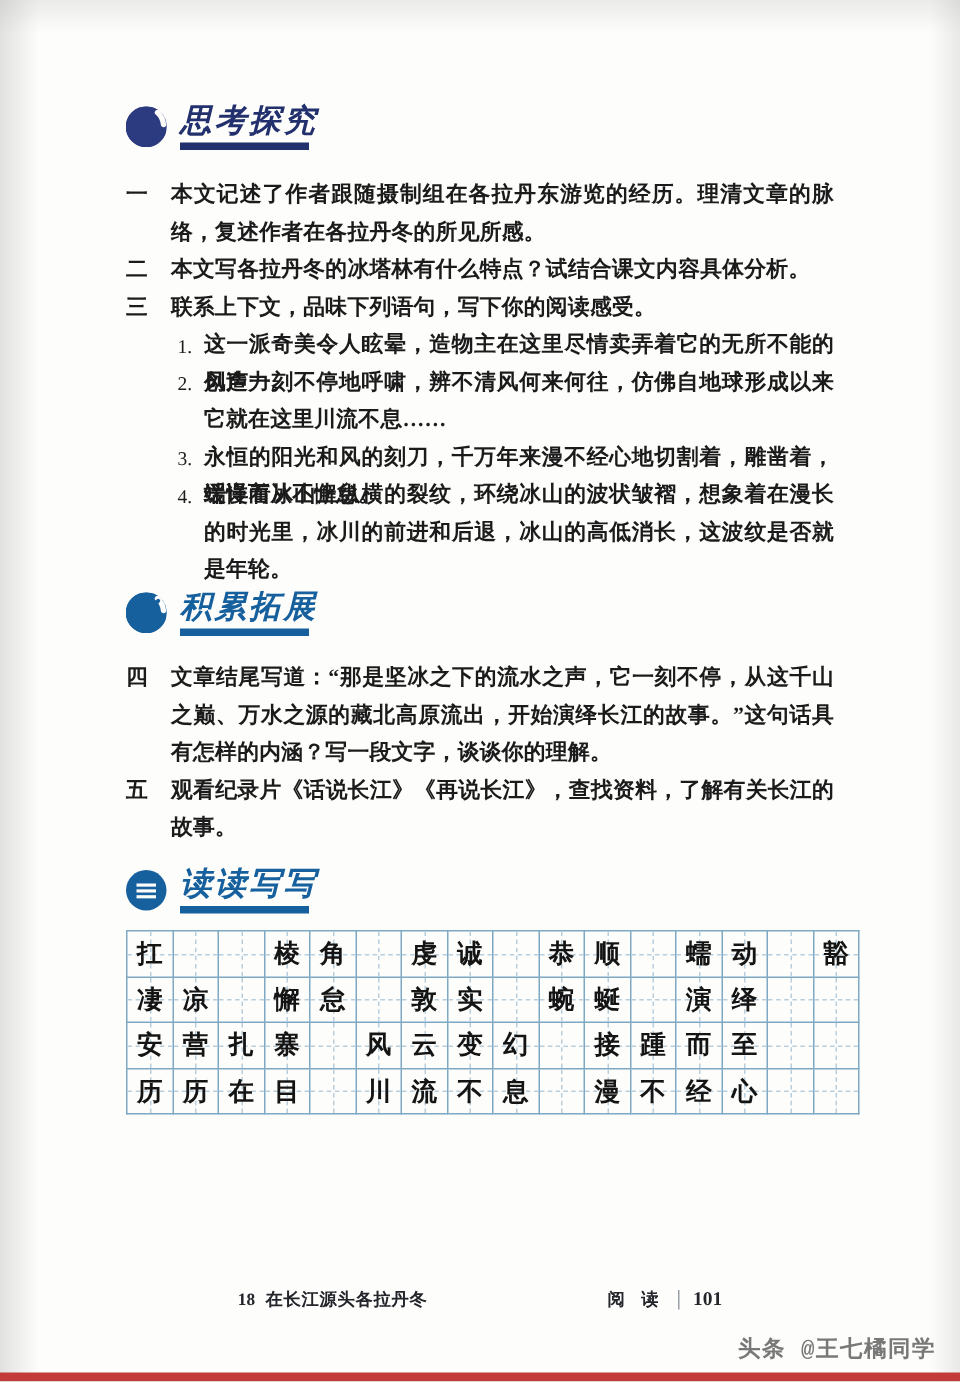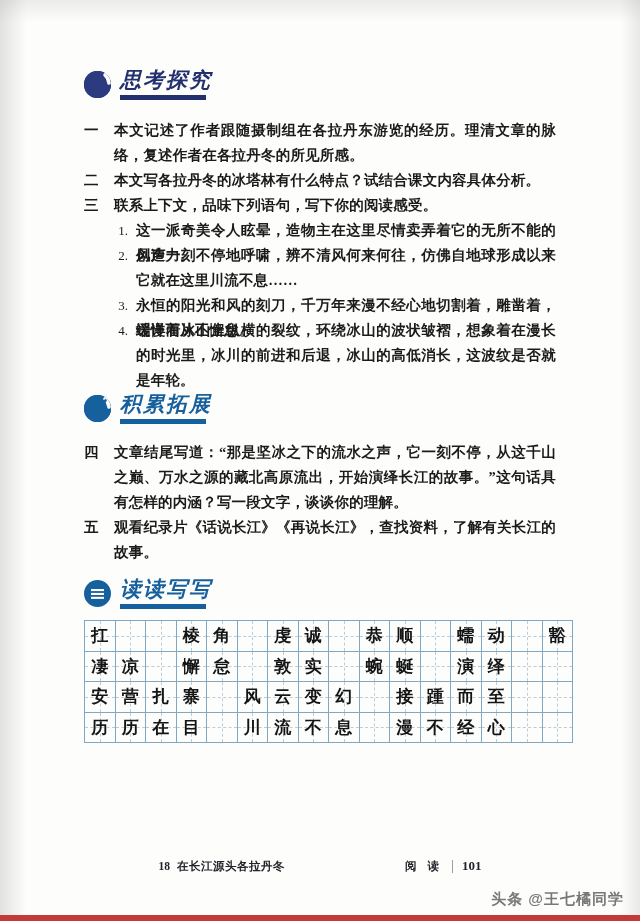--- a/index.html
+++ b/index.html
@@ -203,21 +203,21 @@
     font-weight: bold;
     font-family: "Liberation Serif", serif;
   }
 
   .watermark {
     position: absolute;
     right: 16px;
     bottom: 12px;
     font-size: 15px;
     color: #5c5c5c;
-    font-family: Liberation Sans, sans-serif;
+    font-family: Liberation Mono, monospace;
     letter-spacing: 1px;
     font-weight: bold;
     opacity: 0.82;
     z-index: 32;
   }
 </style>
 </head>
 <body>
 
 <div class="page">

